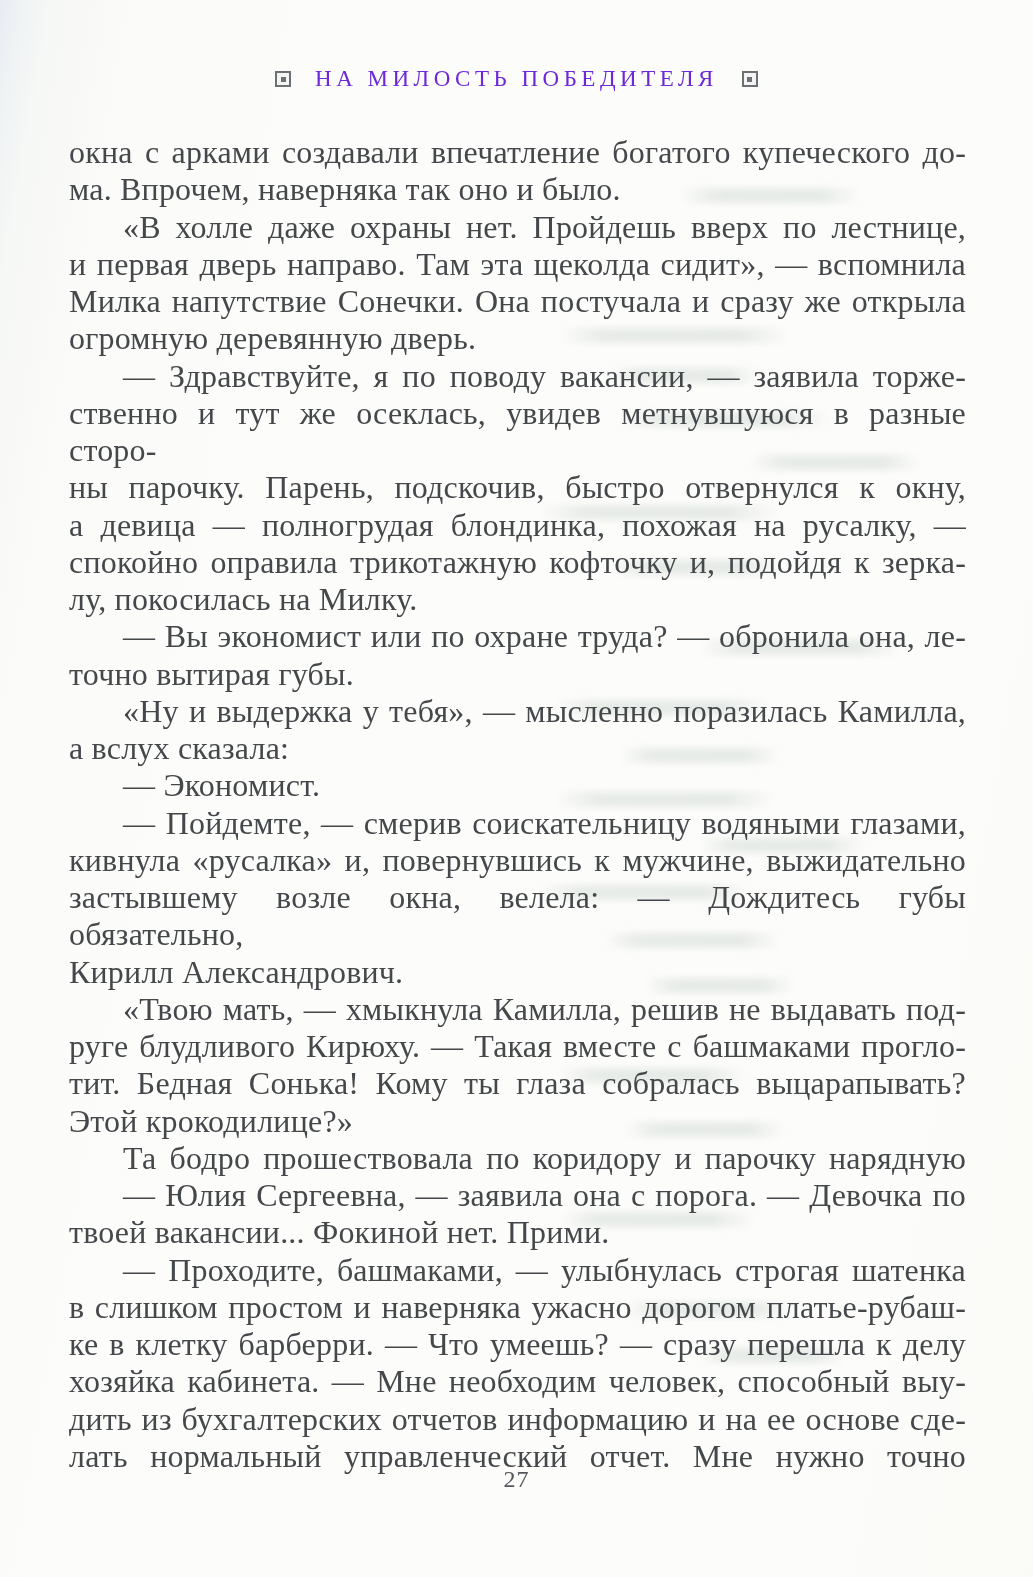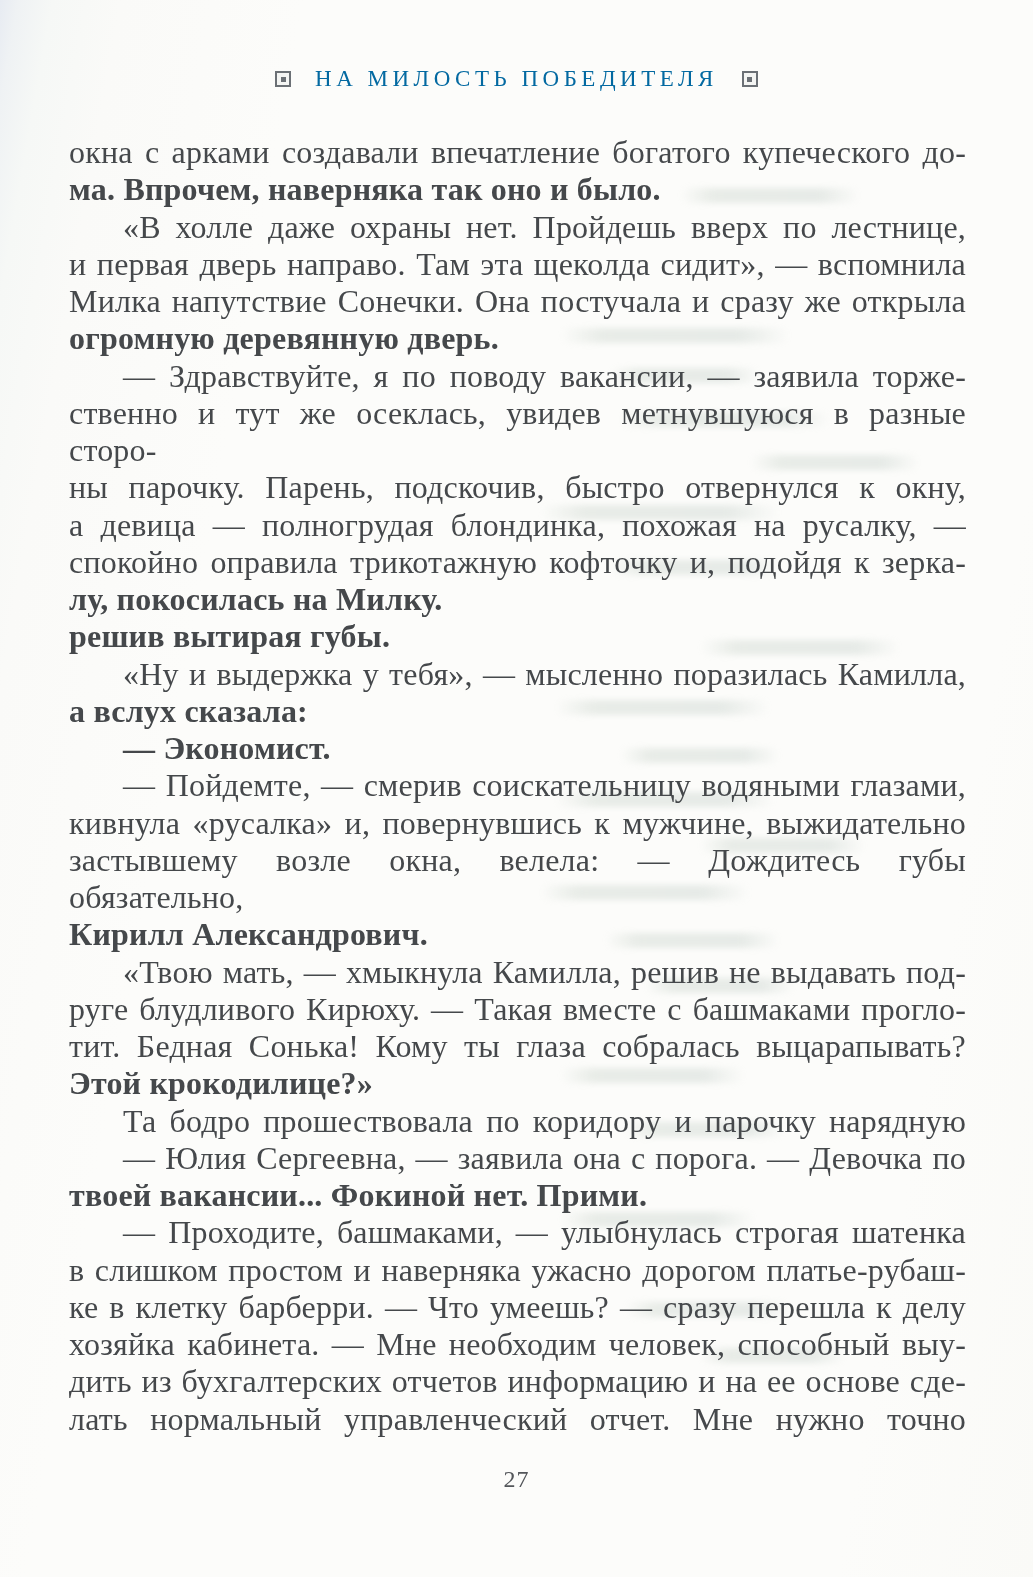--- a/index.html
+++ b/index.html
@@ -20,38 +20,38 @@
     background: linear-gradient(90deg, rgba(200,210,200,0), #c9d3ca 18%, #c4cfc9 78%, rgba(200,210,200,0));
     opacity: .38; filter: blur(3px);
   }
 
   .running-header {
     position: absolute; top: 66px; left: 0; width: 100%;
     display: flex; justify-content: center; align-items: center; gap: 24px;
   }
   .rh-title {
     font-size: 23px; letter-spacing: 4.5px;
-    color: #0369a1; white-space: nowrap;
+    color: #6d28d9; white-space: nowrap;
   }
   .orn {
     width: 12px; height: 12px;
     border: 2px solid #6b7075;
     display: inline-flex; align-items: center; justify-content: center;
     background: #f4f5f3;
   }
   .orn-core { width: 5px; height: 5px; background: #6b7075; }
 
   .textblock {
     position: absolute; left: 69px; top: 134px; width: 897px;
     font-size: 32px; line-height: 37.25px;
     letter-spacing: 0.2px;
     color: #45484b;
   }
   .ln { text-align: justify; text-align-last: justify; }
-  .ln.e { text-align: left; text-align-last: left; font-weight: bold; }
+  .ln.e { text-align: left; text-align-last: left; }
   .ln.i { text-indent: 54px; }
 
   .pagenum-wrap {
     position: absolute; top: 1466px; left: 0; width: 100%;
     text-align: center;
   }
   .pagenum { font-size: 24px; color: #53565a; letter-spacing: 1px; }
 </style>
 </head>
 <body>
@@ -95,21 +95,22 @@
   <div class="ln i">«В холле даже охраны нет. Пройдешь вверх по лестнице,</div>
   <div class="ln">и первая дверь направо. Там эта щеколда сидит», — вспомнила</div>
   <div class="ln">Милка напутствие Сонечки. Она постучала и сразу же открыла</div>
   <div class="ln e">огромную деревянную дверь.</div>
   <div class="ln i">— Здравствуйте, я по поводу вакансии, — заявила торже-</div>
   <div class="ln">ственно и тут же осеклась, увидев метнувшуюся в разные сторо-</div>
   <div class="ln">ны парочку. Парень, подскочив, быстро отвернулся к окну,</div>
   <div class="ln">а девица — полногрудая блондинка, похожая на русалку, —</div>
   <div class="ln">спокойно оправила трикотажную кофточку и, подойдя к зерка-</div>
   <div class="ln e">лу, покосилась на Милку.</div>
-  <div class="ln e">решив вытирая губы.</div>
+  <div class="ln i">— Вы экономист или по охране труда? — обронила она, ле-</div>
+  <div class="ln e">точно вытирая губы.</div>
   <div class="ln i">«Ну и выдержка у тебя», — мысленно поразилась Камилла,</div>
   <div class="ln e">а вслух сказала:</div>
   <div class="ln e i">— Экономист.</div>
   <div class="ln i">— Пойдемте, — смерив соискательницу водяными глазами,</div>
   <div class="ln">кивнула «русалка» и, повернувшись к мужчине, выжидательно</div>
   <div class="ln">застывшему возле окна, велела: — Дождитесь губы обязательно,</div>
   <div class="ln e">Кирилл Александрович.</div>
   <div class="ln i">«Твою мать, — хмыкнула Камилла, решив не выдавать под-</div>
   <div class="ln">руге блудливого Кирюху. — Такая вместе с башмаками прогло-</div>
   <div class="ln">тит. Бедная Сонька! Кому ты глаза собралась выцарапывать?</div>

